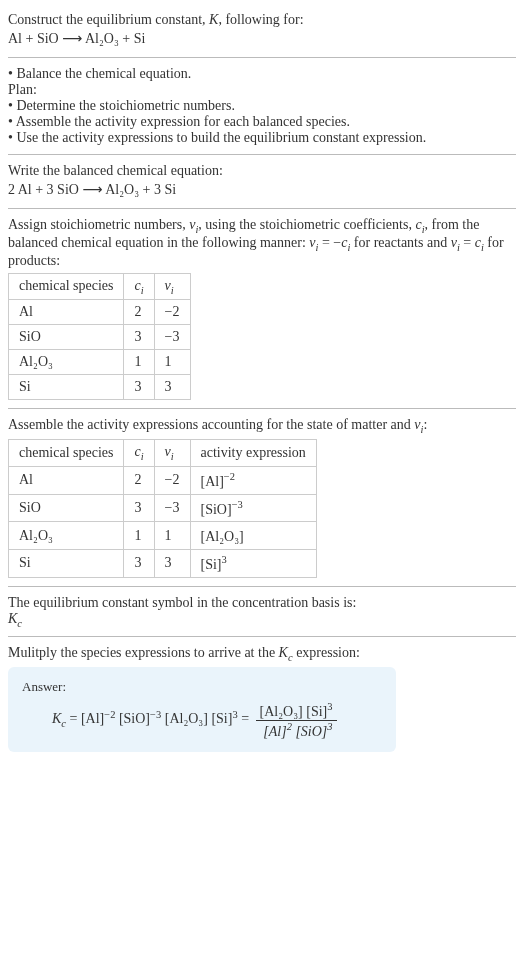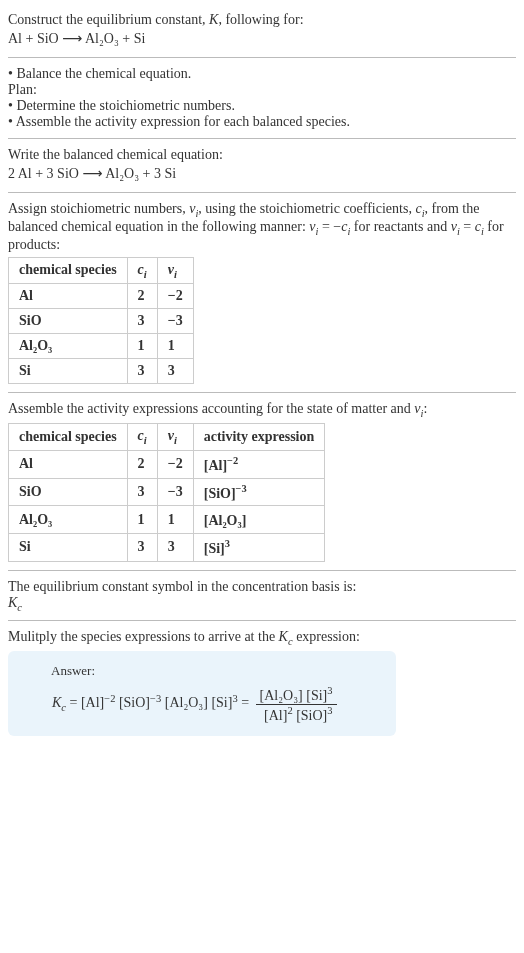--- a/index.html
+++ b/index.html
@@ -31,36 +31,35 @@
       font-style: italic;
     }
     table {
       border-collapse: collapse;
       margin-top: 4px;
     }
     th, td {
       border: 1px solid #ccc;
       padding: 4px 10px;
       text-align: left;
-      font-weight: bold;
+      font-weight: normal;
     }
     th {
       background: #fff;
     }
     .answer-box {
       background: #eaf4fb;
       border-radius: 6px;
       padding: 12px 14px;
       margin-top: 4px;
       width: 360px;
     }
     .answer-label {
       font-size: 13px;
       margin-bottom: 6px;
-      margin-left: 29px;
     }
     .eq-line {
       margin: 2px 0;
     }
     .indent {
       padding-left: 30px;
     }
     .frac {
       display: inline-block;
       vertical-align: middle;
@@ -68,20 +67,21 @@
       margin: 0 3px;
     }
     .frac .num {
       display: block;
       border-bottom: 1px solid #333;
       padding: 0 4px;
     }
     .frac .den {
       display: block;
       padding: 0 4px;
+      font-style: italic;
     }
     .nowrap {
       white-space: nowrap;
     }
   </style>
 </head>
 <body>
 
 <div class="section">
   <div class="eq-line">
@@ -89,20 +89,21 @@
   </div>
   <div class="eq-line">Al + SiO ⟶ Al₂O₃ + Si</div>
 </div>
 <hr>
 
 <div class="section">
   <div>• Balance the chemical equation.</div>
   <div>Plan:</div>
   <div>• Determine the stoichiometric numbers.</div>
   <div>• Assemble the activity expression for each balanced species.</div>
+  <div>• Use the activity expressions to build the equilibrium constant expression.</div>
 </div>
 <hr>
 
 <div class="section">
   <div>Write the balanced chemical equation:</div>
   <div class="eq-line">2 Al + 3 SiO ⟶ Al₂O₃ + 3 Si</div>
 </div>
 <hr>
 
 <div class="section">

